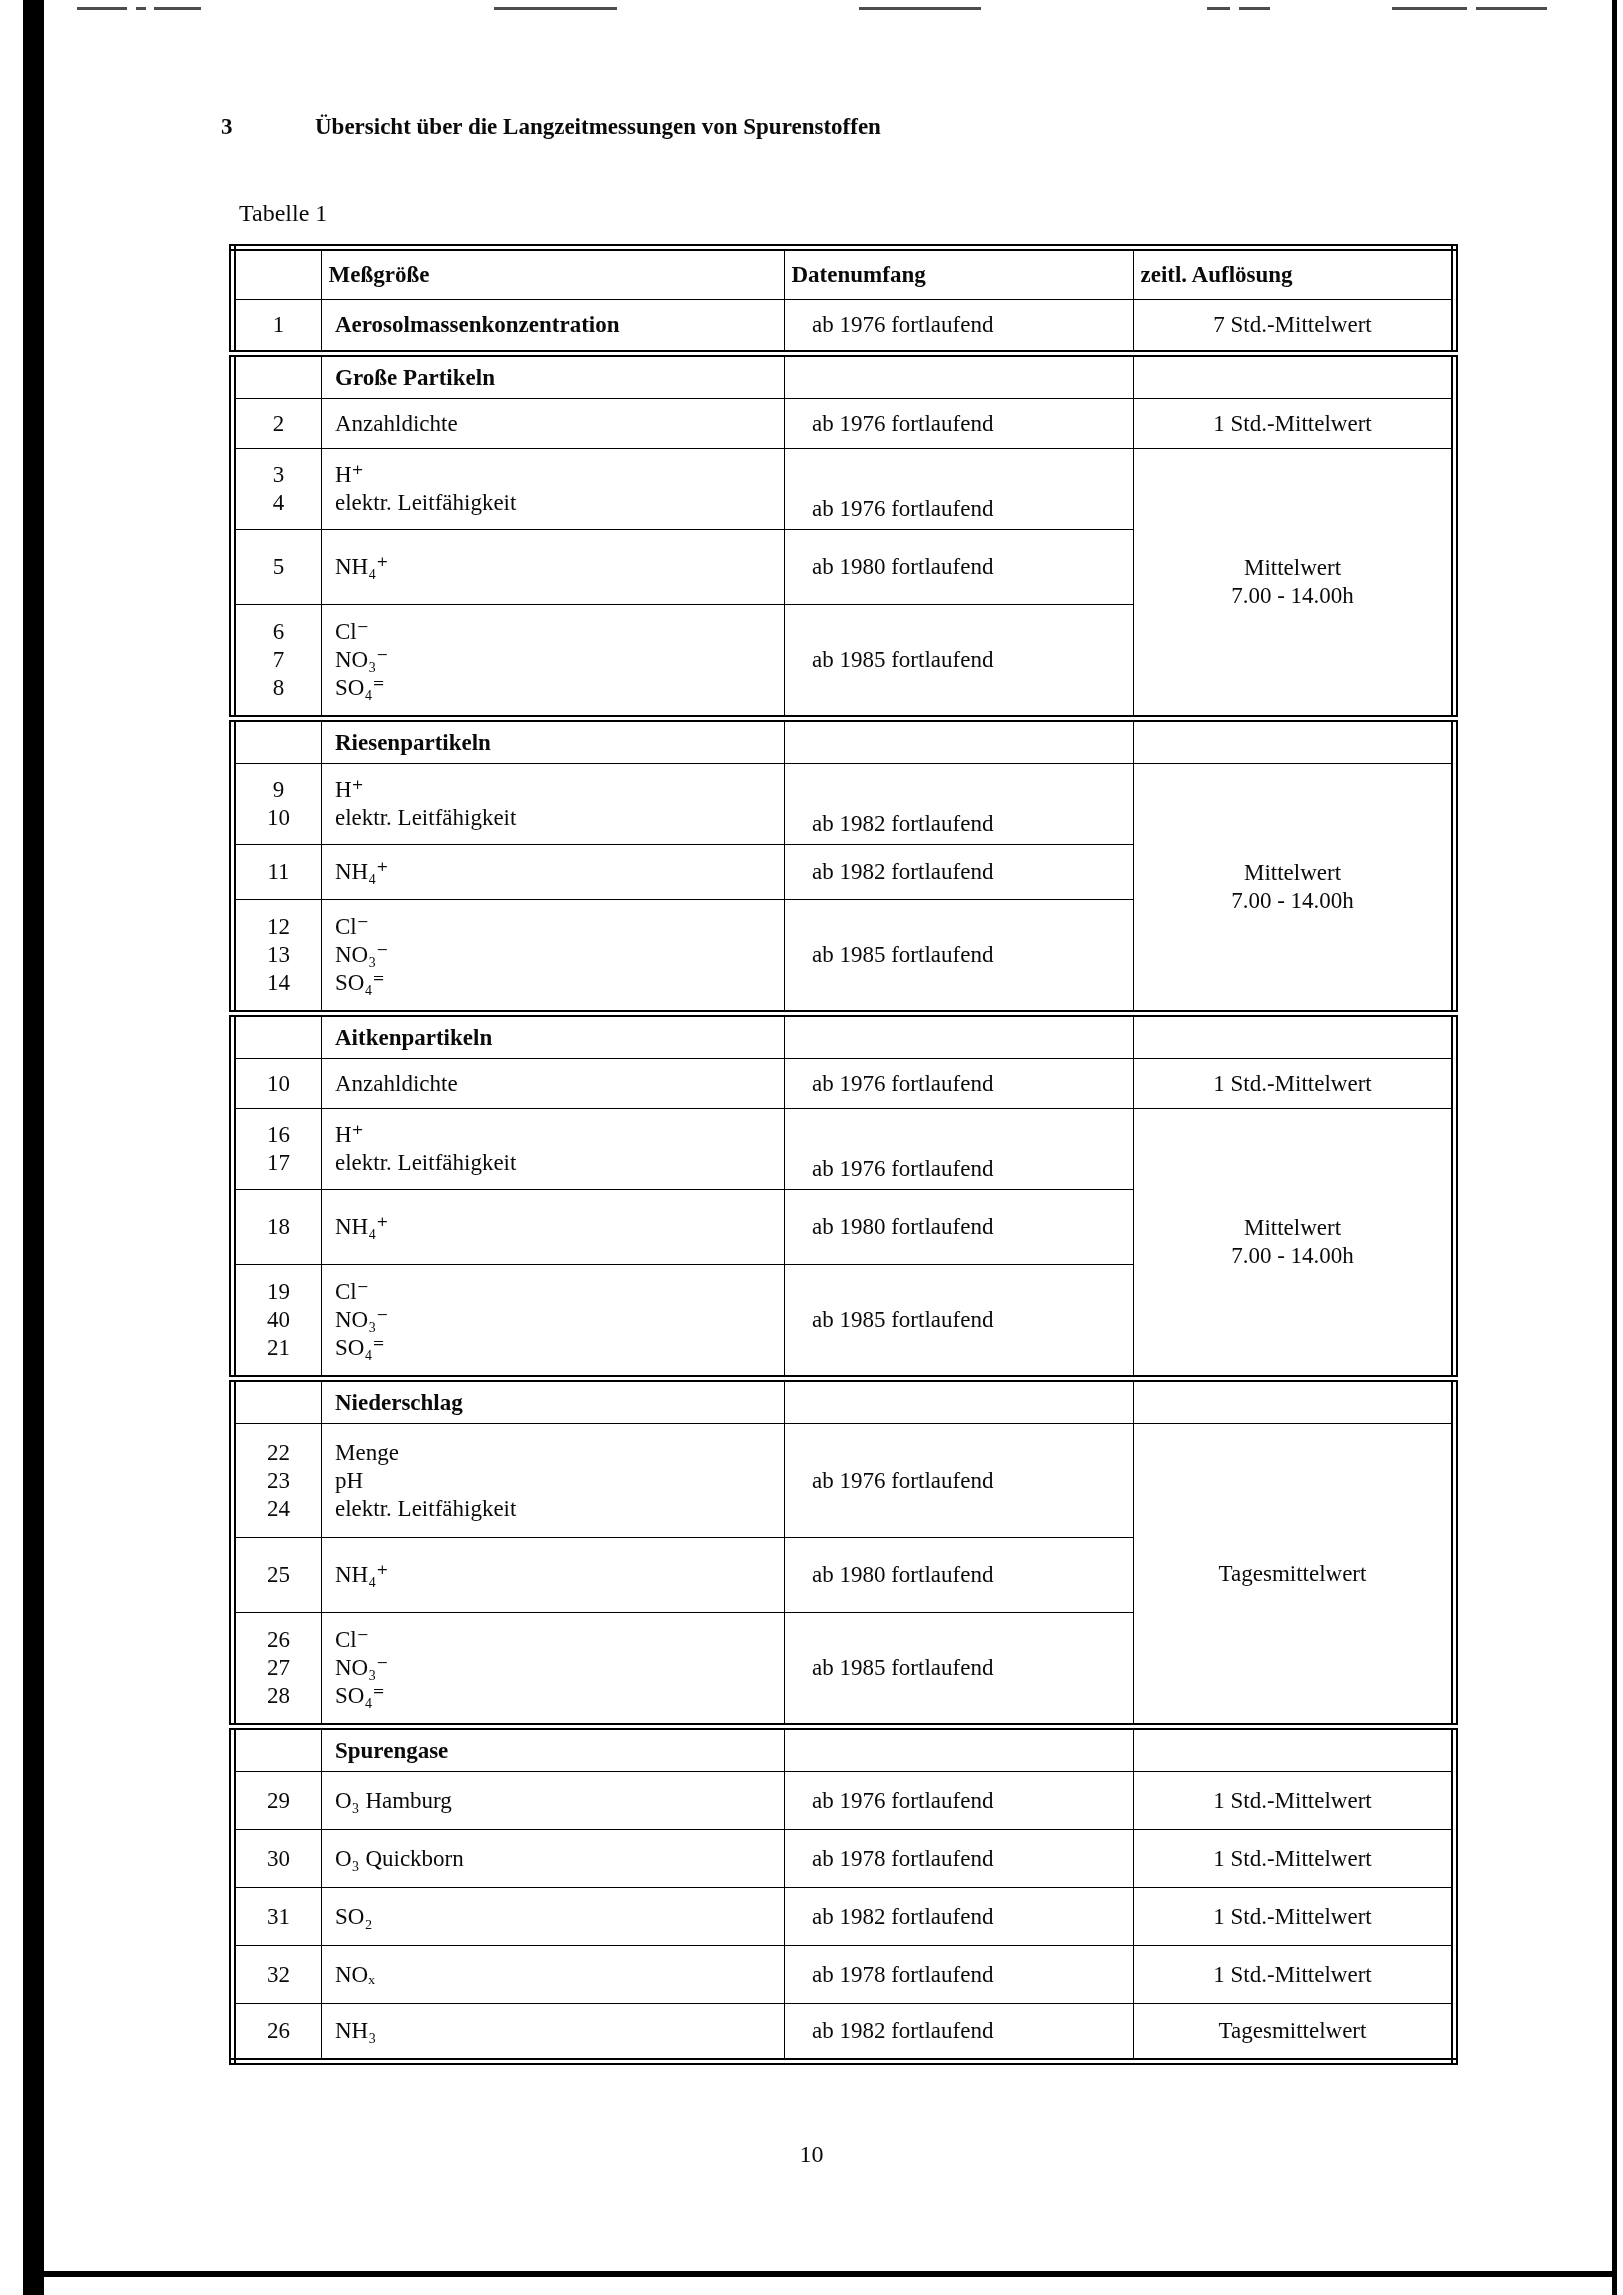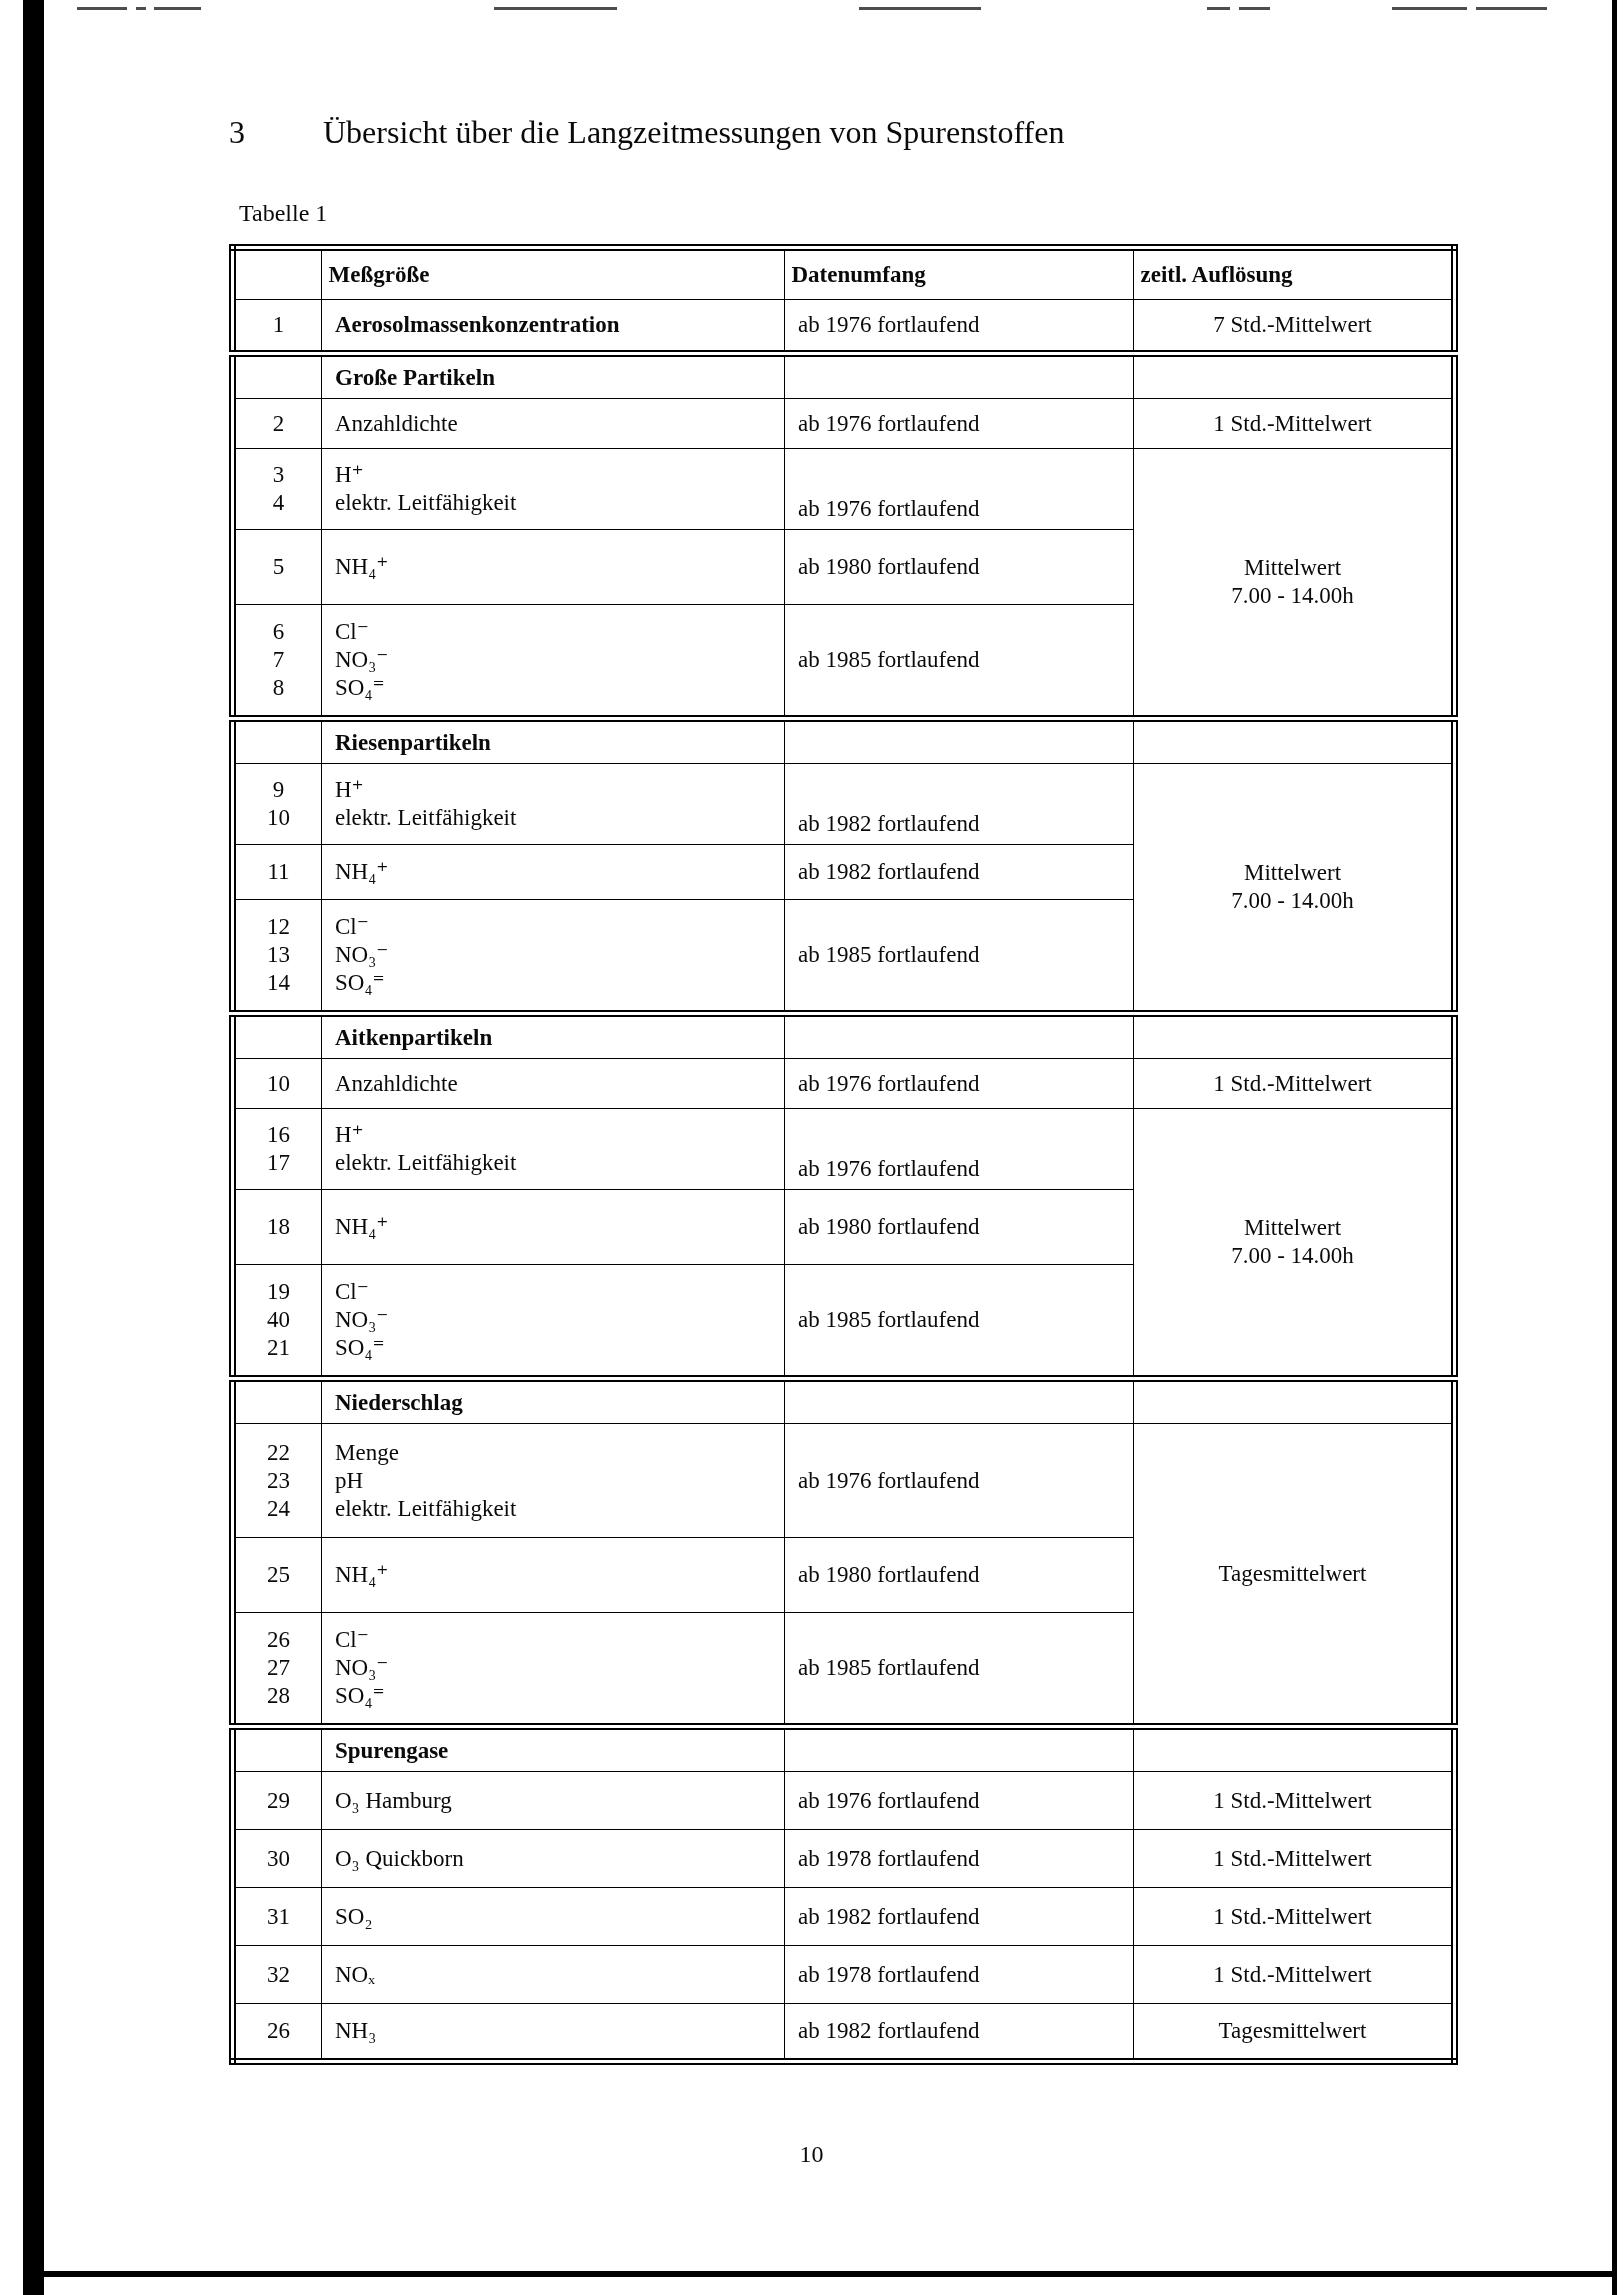--- a/index.html
+++ b/index.html
@@ -7,33 +7,33 @@
   .page{position:relative;width:1623px;height:2295px;background:#ffffff;overflow:hidden;
         font-family:"Liberation Serif","DejaVu Serif",serif;color:#0a0a0a;}
 
   
   .left-bar{position:absolute;left:23px;top:0;width:21px;height:2295px;background:#000;}
   .right-line{position:absolute;left:1612px;top:0;width:4.9px;height:2295px;background:#000;}
   .bottom-line{position:absolute;left:44px;top:2271px;width:1570px;height:5.7px;background:#000;}
   .top-dash{position:absolute;top:6.5px;height:3.2px;background:#4d4d4d;}
 
   
-  .heading{position:absolute;left:221px;top:114px;font-size:32px;font-weight:400;white-space:nowrap;margin-left:8px;}
+  .heading{position:absolute;left:221px;top:114px;font-size:23px;font-weight:700;white-space:nowrap;}
   .secnum{display:inline-block;width:94px;}
   .caption{position:absolute;left:239px;top:200px;font-size:24px;}
 
   
   .dtable{position:absolute;left:229px;top:244px;width:1222px;border-collapse:collapse;
           table-layout:fixed;font-size:23px;line-height:28px;border:7.3px double #000;}
   .dtable td{border:1.6px solid #000;vertical-align:middle;padding:3.2px 6.5px;white-space:pre-line;}
   col.c0{width:89px}col.c1{width:463px}col.c2{width:349px}col.c3{width:321px}
   tr.sec td{border-top:7.3px double #000;}
   td.num{text-align:center;padding-left:3.2px;padding-right:3.2px;}
   td.mess{padding-left:13px;}
-  td.daten{padding-left:13px;}
+  td.daten{padding-left:27px;}
   td.aufl{text-align:center;}
   td.ctr{text-align:left;}
   .bold{font-weight:700;}
   td.vb{vertical-align:bottom;padding-bottom:6.5px;}
 
   .pagenum{position:absolute;left:0;top:2141px;width:1623px;text-align:center;font-size:24px;}
 </style>
 </head>
 <body>
 

